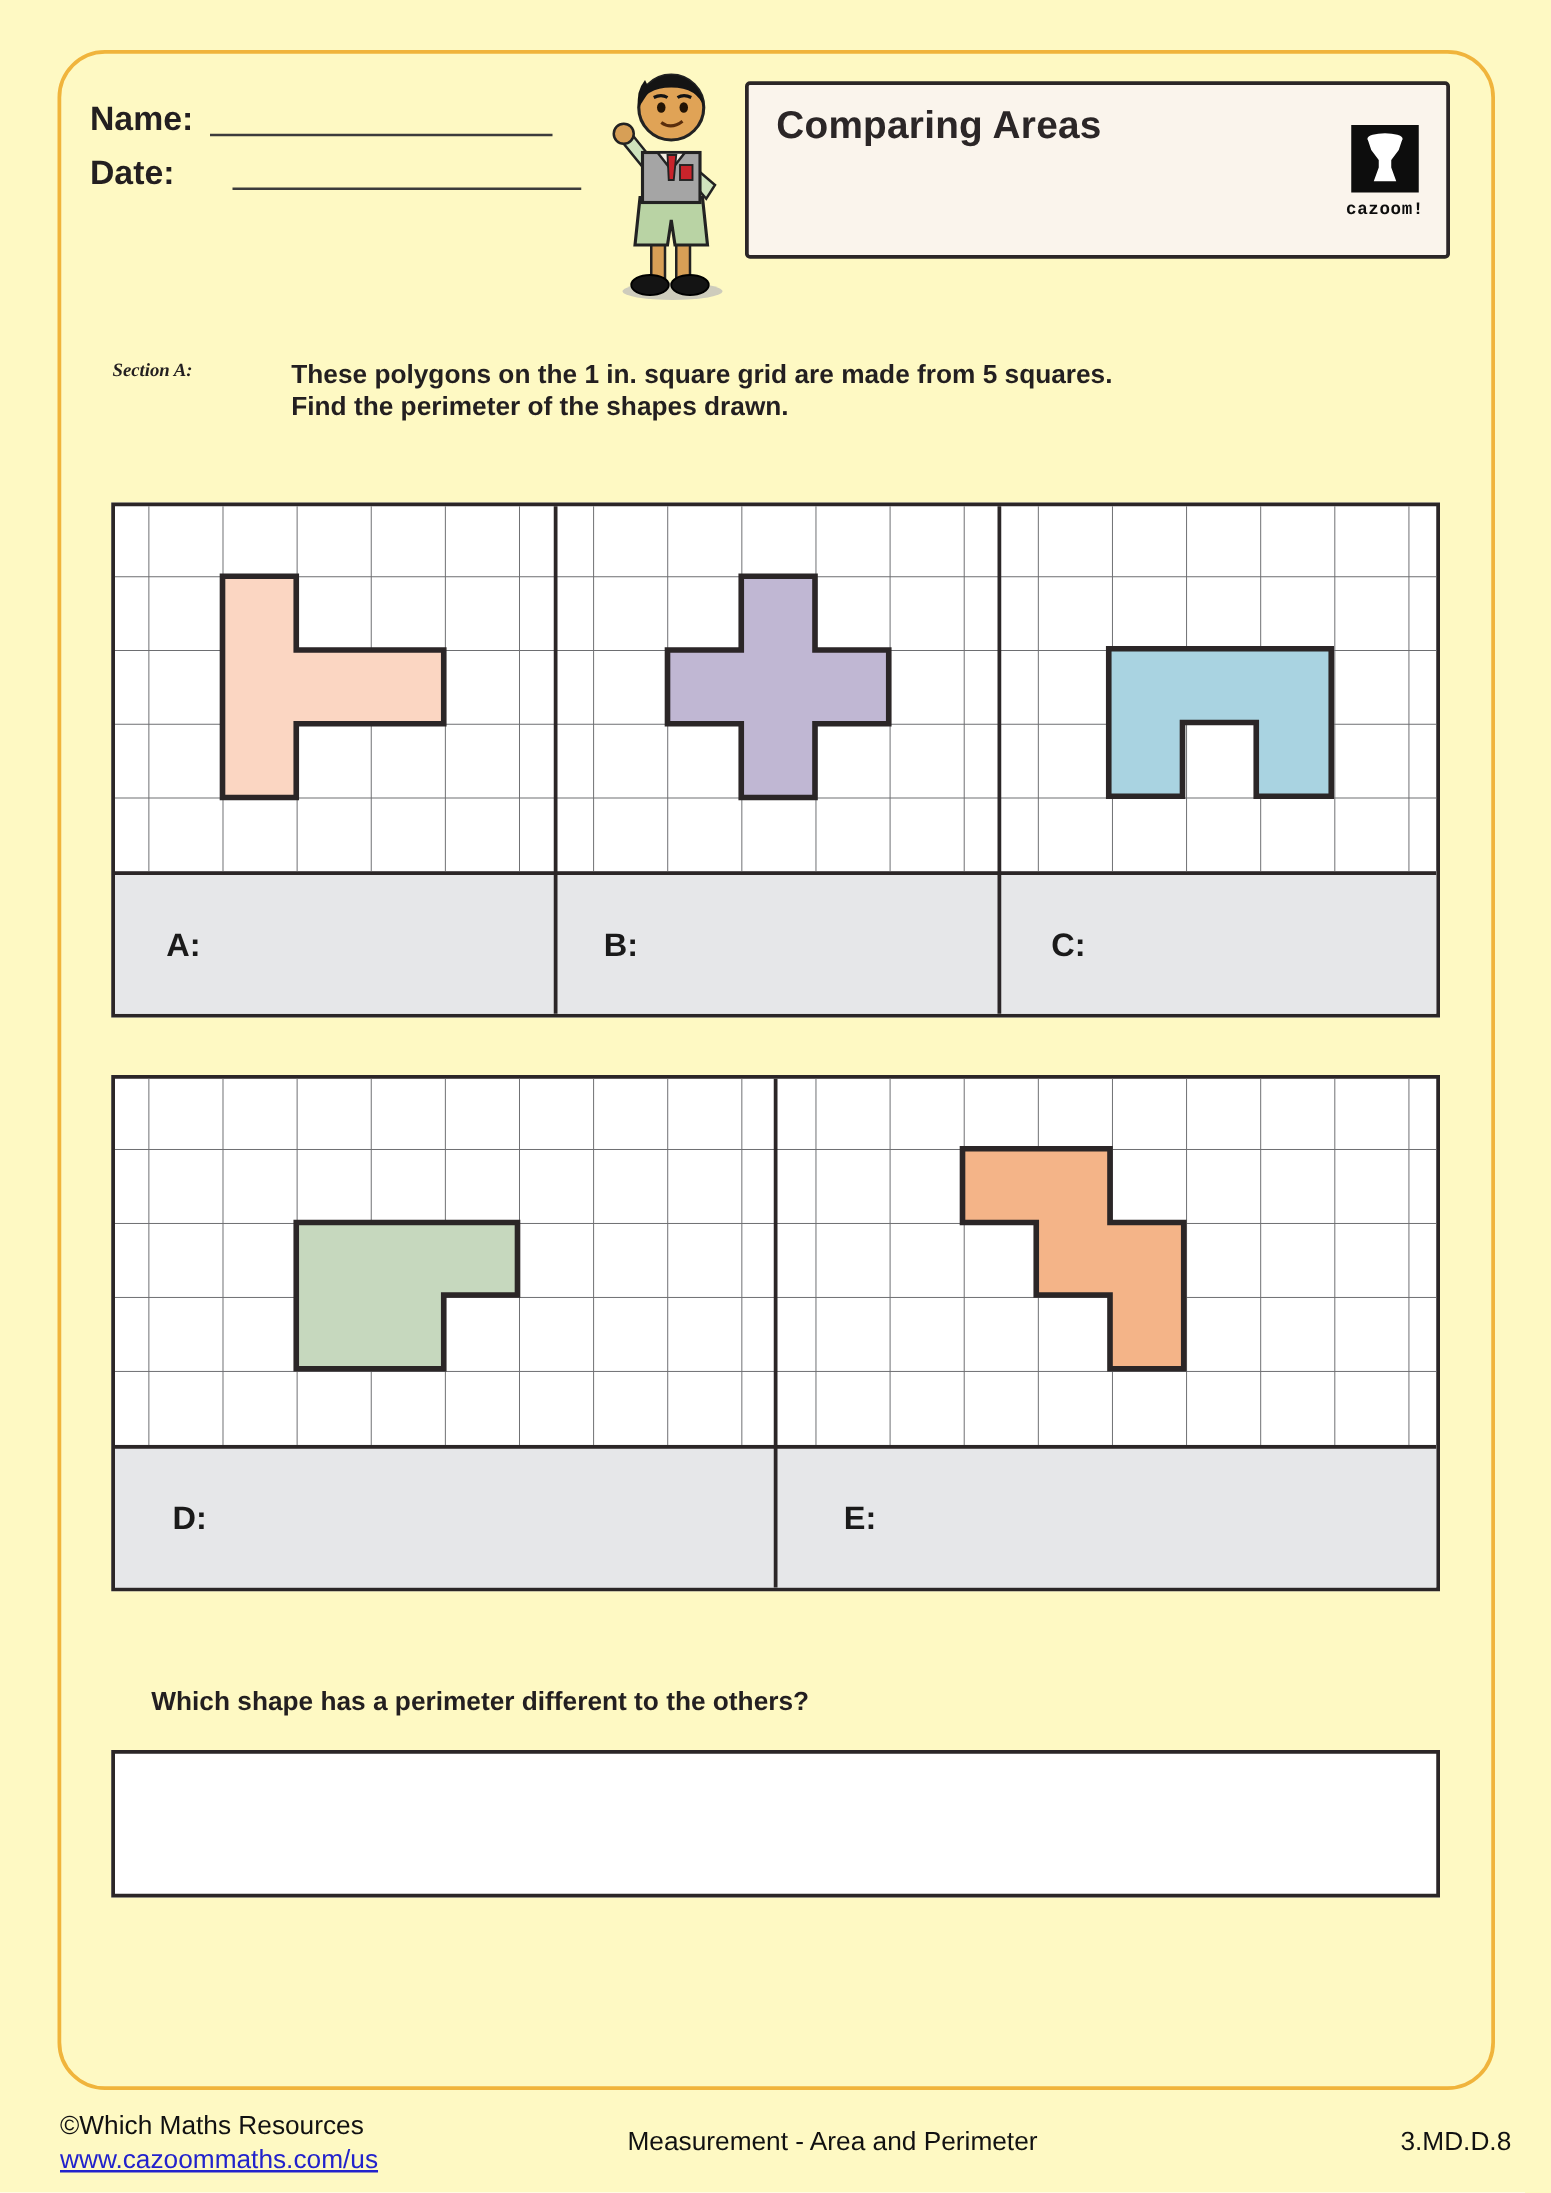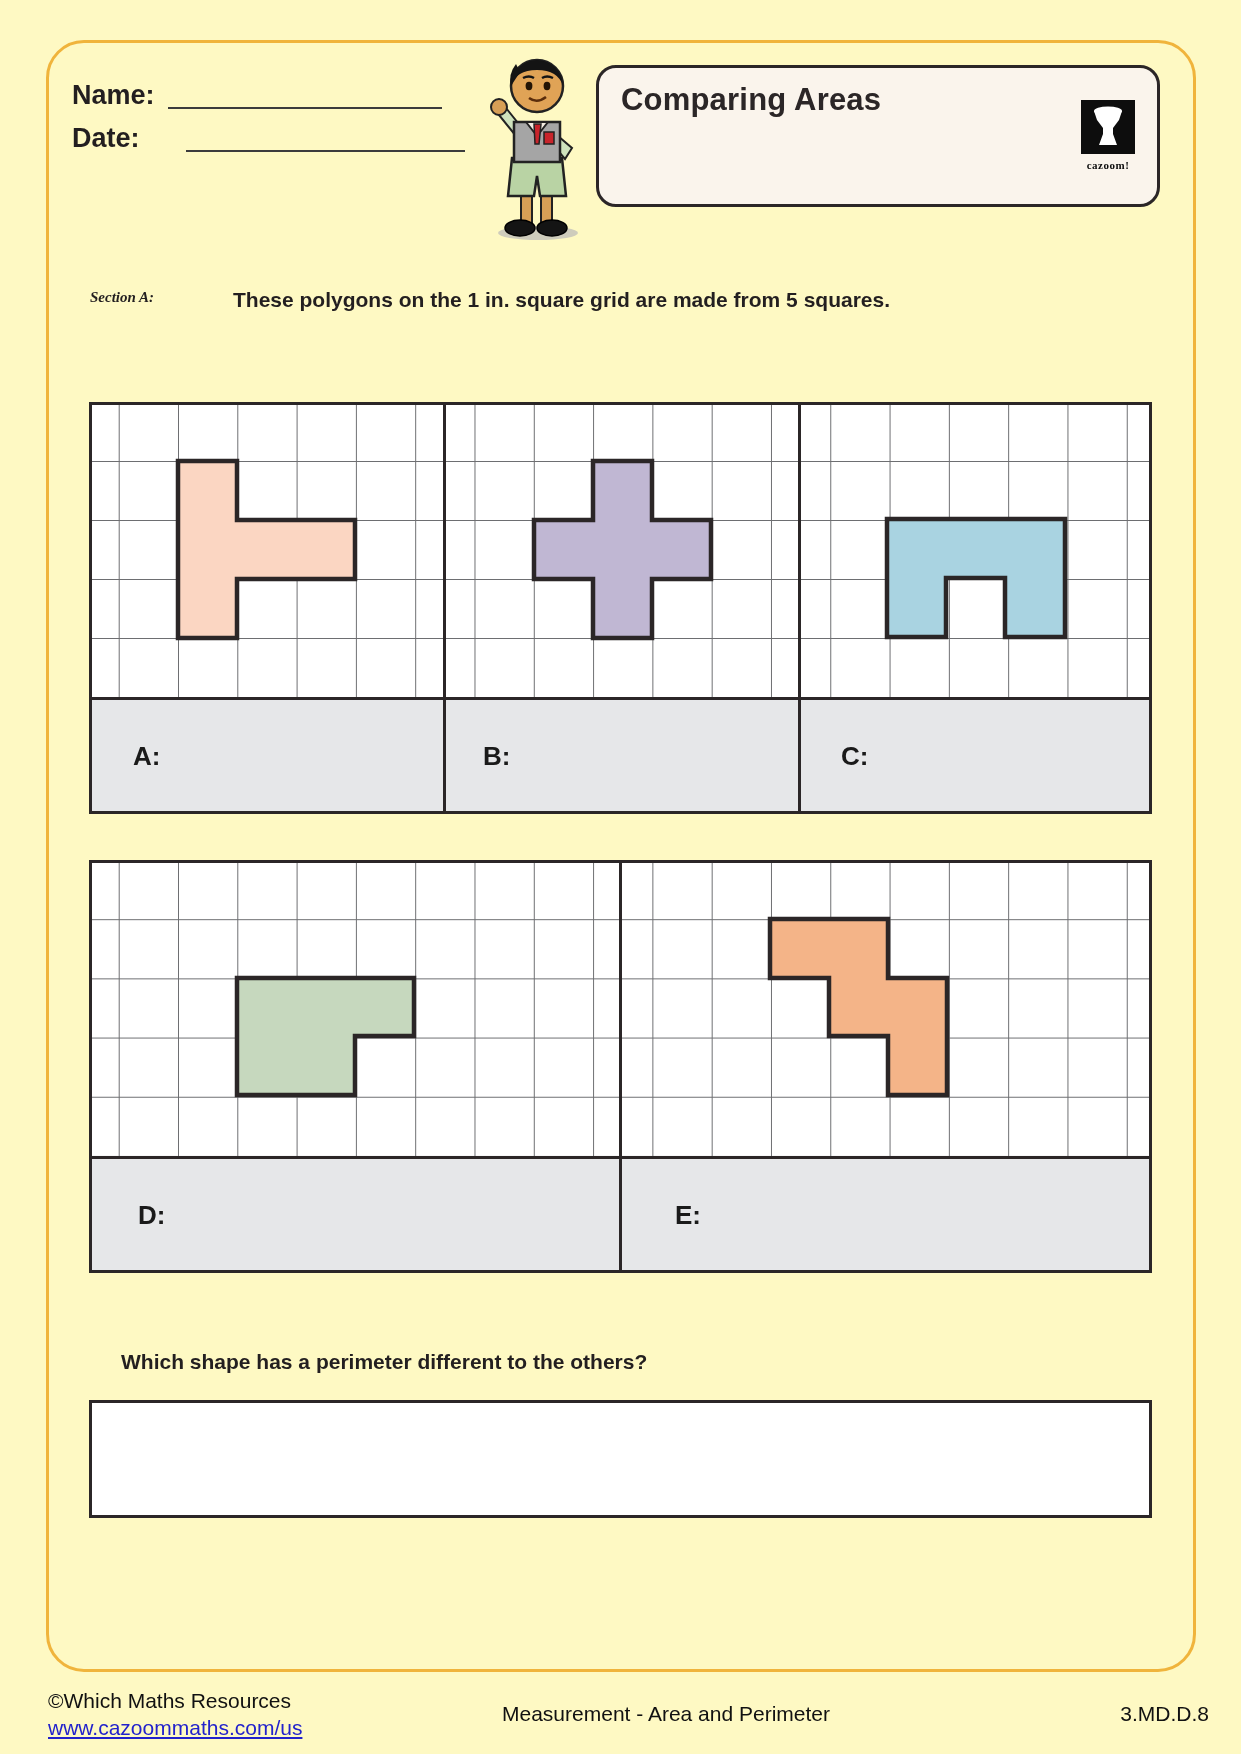--- a/index.html
+++ b/index.html
@@ -10,26 +10,26 @@
   .frame{position:absolute;left:46px;top:40px;width:1150px;height:1632px;
          border:3px solid #f0b43c;border-radius:38px;box-sizing:border-box;}
 
   
   .fieldlabel{position:absolute;font-size:27px;font-weight:bold;}
   .writeline{position:absolute;height:20px;border-bottom:2px solid #3c3c3c;}
 
   .boy{position:absolute;left:468px;top:44px;width:130px;height:198px;}
 
   .titlebox{position:absolute;left:596px;top:65px;width:564px;height:142px;
-            background:#faf4ec;border:3px solid #2b2627;border-radius:20px;box-sizing:border-box;}
+            background:#faf4ec;border:3px solid #2b2627;border-radius:4px;box-sizing:border-box;}
   .titletext{position:absolute;left:22px;top:12px;font-size:31px;font-weight:bold;
              line-height:40px;color:#2b2627;letter-spacing:.2px;}
   .logo{position:absolute;left:1056px;top:100px;width:104px;text-align:center;}
   .logo .sq{display:inline-block;width:54px;height:54px;background:#0d0d0d;}
-  .logo .word{font-family:Liberation Serif, serif;font-weight:bold;font-size:11px;
+  .logo .word{font-family:Liberation Mono, monospace;font-weight:bold;font-size:14px;
               color:#0d0d0d;margin-top:1px;letter-spacing:.5px;}
 
   
   .seclabel{position:absolute;left:90px;top:289px;font-family:"Liberation Serif",serif;
             font-style:italic;font-weight:bold;font-size:15px;}
   .sectext{position:absolute;left:233px;top:287px;font-size:21px;font-weight:bold;line-height:26px;}
   .sectext sup{font-size:13px;}
 
   
   .gridbox{position:absolute;left:89px;width:1063px;background:#fff;
@@ -100,20 +100,21 @@
         <ellipse cx="27" cy="11" rx="14" ry="4.5" fill="#fff"></ellipse>
         <path d="M13 11 L41 11 L38 20 L32 28 L32 34 L36 45 L18 45 L22 34 L22 28 L16 20 Z" fill="#fff"></path>
       </svg>
     </span>
     <div class="word">cazoom!</div>
   </div>
 
   <div class="seclabel">Section A:</div>
   <div class="sectext">
     <div>These polygons on the 1 in. square grid are made from 5 squares.</div>
+    <div>Find the perimeter of the shapes drawn.</div>
   </div>
 
   <div class="gridbox" style="top:402px;height:412px;">
     <div class="gridarea" style="height:292px;">
       <svg viewBox="92 405 1057 292" preserveAspectRatio="none">
           <polygon points="178,461 237,461 237,520 355,520 355,579 237,579 237,638 178,638" fill="#fbd6c2" stroke="#2b2627" stroke-width="4.5"></polygon>
           <polygon points="593,461 652,461 652,520 711,520 711,579 652,579 652,638 593,638 593,579 534,579 534,520 593,520" fill="#c0b7d3" stroke="#2b2627" stroke-width="4.5"></polygon>
           <polygon points="887,519 1065,519 1065,637 1005,637 1005,578 946,578 946,637 887,637" fill="#a9d3e1" stroke="#2b2627" stroke-width="4.5"></polygon>
         </svg>
     </div>

